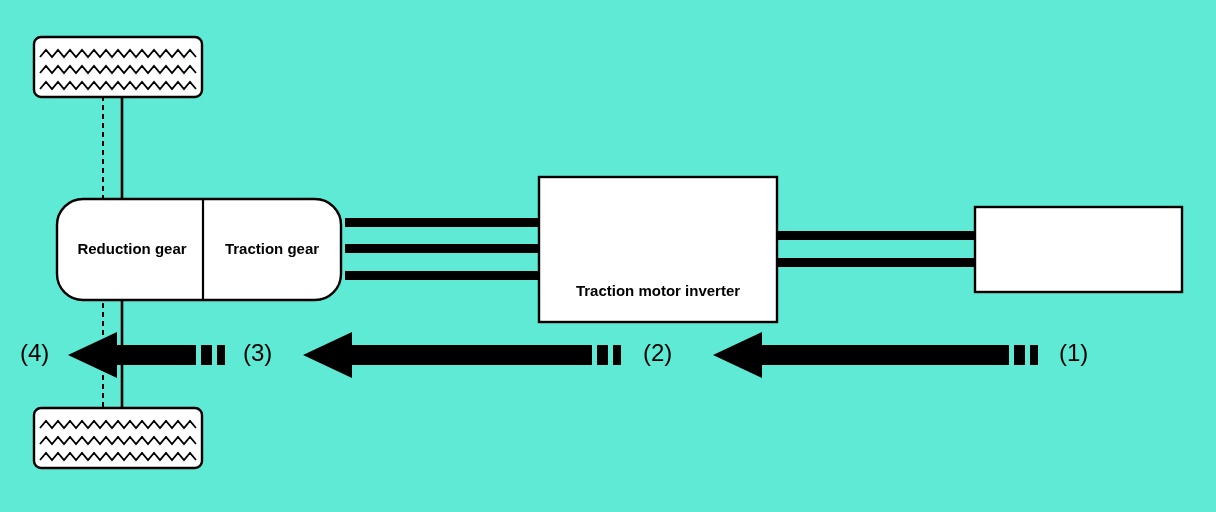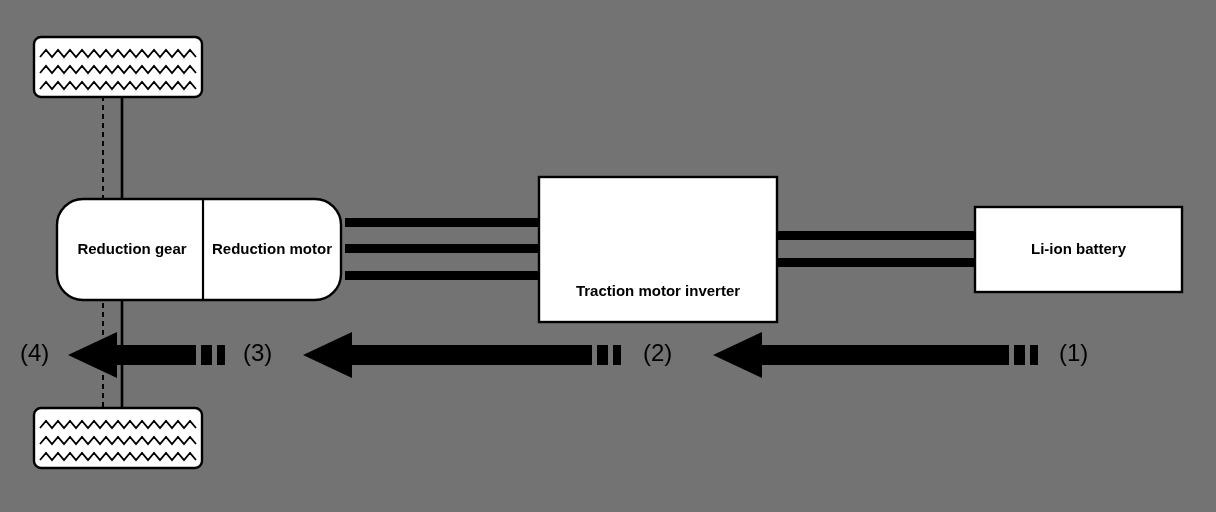--- a/index.html
+++ b/index.html
@@ -1,18 +1,18 @@
 <!DOCTYPE html>
 <html><head>
 <meta charset="utf-8">
 <style>
   html,body{margin:0;padding:0;background:#ffffff;}
   body{width:1216px;height:512px;overflow:hidden;
        font-family:"Liberation Sans","DejaVu Sans",sans-serif;}
-  #stage{position:relative;width:1216px;height:512px;background:#737373;}
+  #stage{position:relative;width:1216px;height:512px;background:#5eead4;}
   .lbl{position:absolute;color:#000;font-weight:600;white-space:nowrap;}
   svg{display:block;}
   #diagram{position:absolute;left:0;top:0;}
 </style>
 </head>
 <body>
 
 <div id="stage">
 
   <svg id="diagram" width="1216" height="512" viewBox="0 0 1216 512">
@@ -71,25 +71,24 @@
     <g>
       <polygon points="68,355 117,332 117,345 196,345 196,365 117,365 117,378" fill="#000"></polygon>
       <rect x="201" y="345" width="11" height="20" fill="#000"></rect>
       <rect x="217" y="345" width="8" height="20" fill="#000"></rect>
     </g>
 
   </svg>
 
   <div class="lbl" style="left:66px;top:240px;width:132px;text-align:center;font-size:15px;">Reduction gear</div>
 
-  <div class="lbl" style="left:208px;top:240px;width:128px;text-align:center;font-size:15px;">Reduction motor</div>
+  <div class="lbl" style="left:208px;top:240px;width:128px;text-align:center;font-size:15px;">Traction gear</div>
 
   <div class="lbl" style="left:539px;top:240px;width:238px;text-align:center;font-size:15px;margin-top:42px;">Traction motor inverter</div>
 
-  <div class="lbl" style="left:975px;top:240px;width:207px;text-align:center;font-size:15px;">Li-ion battery</div>
 
   <div class="lbl" style="left:20px;top:339px;font-size:24px;font-weight:400;">(4)</div>
 
   <div class="lbl" style="left:243px;top:339px;font-size:24px;font-weight:400;">(3)</div>
 
   <div class="lbl" style="left:643px;top:339px;font-size:24px;font-weight:400;">(2)</div>
 
   <div class="lbl" style="left:1059px;top:339px;font-size:24px;font-weight:400;">(1)</div>
 
 </div>

